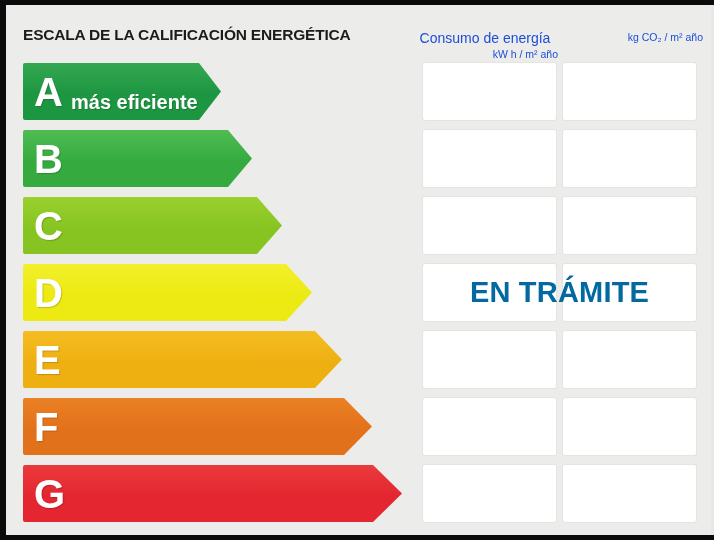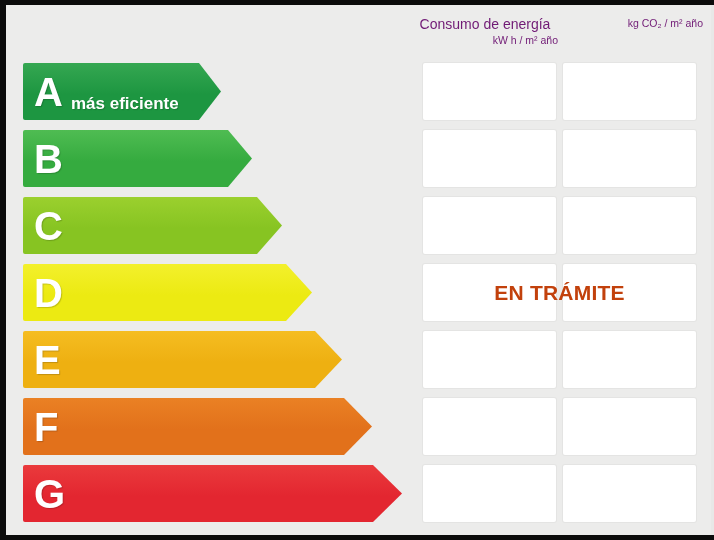--- a/index.html
+++ b/index.html
@@ -60,21 +60,22 @@
     top: 21px;
     font-size: 15.5px;
     font-weight: bold;
     letter-spacing: -0.2px;
     color: #1b1b1b;
     white-space: nowrap;
   }
   .col-head {
     position: absolute;
     text-align: center;
-    color: #701a75;
+    color: #1d4ed8;
+    margin-top: 14px;
   }
   .col-head .ch-title {
     font-size: 14px;
     line-height: 17px;
     white-space: nowrap;
   }
   .col-head .ch-unit {
     font-size: 10.5px;
     line-height: 14px;
     white-space: nowrap;
@@ -103,21 +104,21 @@
     font-size: 40px;
     font-weight: bold;
     color: #ffffff;
     line-height: 1;
     text-shadow: 1px 1px 1px rgba(0,0,0,0.18);
   }
   .bar-note {
     position: absolute;
     left: 48px;
     bottom: 6px;
-    font-size: 17px;
+    font-size: 20px;
     font-weight: bold;
     color: #ffffff;
     white-space: nowrap;
     text-shadow: 1px 1px 1px rgba(0,0,0,0.18);
   }
 
   
   .cell {
     position: absolute;
     top: 0;
@@ -135,34 +136,35 @@
     left: 417px;
     width: 273px;
     height: 100%;
     display: flex;
     align-items: center;
     justify-content: center;
     z-index: 6;
     pointer-events: none;
   }
   .status-text {
-    font-size: 21px;
+    font-size: 29px;
     font-weight: bold;
-    color: #c2410c;
+    color: #0369a1;
     letter-spacing: 0.2px;
     white-space: nowrap;
   }
 </style>
 </head>
 <body>
 
 <div id="root">
 
   <div class="sheet">
 
+    <div class="page-title">ESCALA DE LA CALIFICACIÓN ENERGÉTICA</div>
 
     <div class="col-head c1">
       <div class="ch-title">Consumo de energía</div>
       <div class="ch-unit">kW h / m² año</div>
     </div>
 
     <div class="col-head c2">
       <div class="ch-unit">kg CO₂ / m² año</div>
     </div>
 

